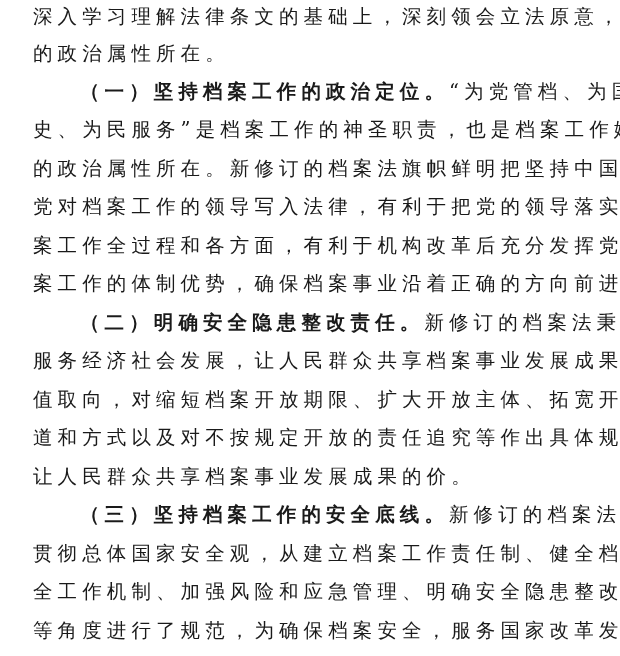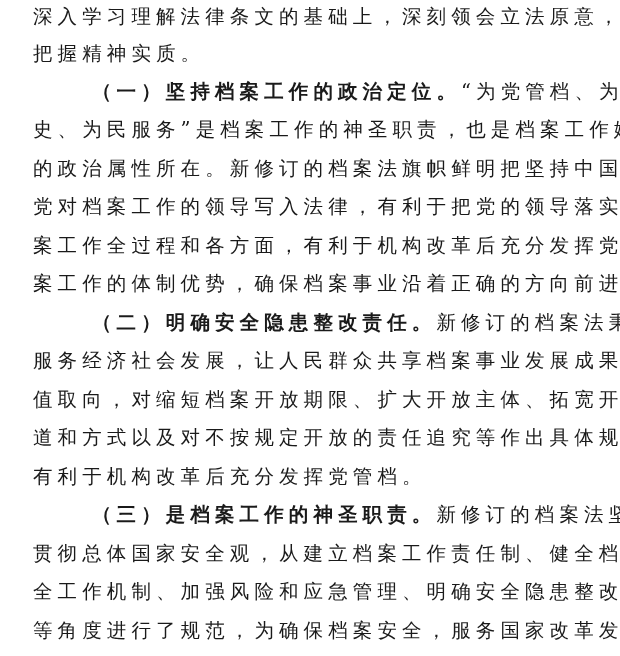--- a/index.html
+++ b/index.html
@@ -11,48 +11,48 @@
   }
   .page { position:relative; width:620px; height:656px; }
   .line {
     position:absolute; left:33px; width:560px;
     height:38px; line-height:38px;
     font-size:19.5px;
     letter-spacing:5.1px;
     white-space:nowrap;
   }
   .indent { left:80px; }
-  .heading { font-weight:bold;margin-left:12px; }
+  .heading { font-weight:bold; }
 </style>
 </head>
 <body>
 
 <div class="page">
 
   <div class="line" style="top:-2px;">深入学习理解法律条文的基础上，深刻领会立法原意，准确</div>
-  <div class="line" style="top:35px;">把握精神实质。</div>
+  <div class="line" style="top:35px;">的政治属性所在。</div>
 
   <div class="line indent" style="top:73px;">
     <span class="heading">（一）坚持档案工作的政治定位。</span><span>“为党管档、为国守</span>
   </div>
   <div class="line" style="top:111px;">史、为民服务”是档案工作的神圣职责，也是档案工作姓党</div>
   <div class="line" style="top:150px;">的政治属性所在。新修订的档案法旗帜鲜明把坚持中国共产</div>
   <div class="line" style="top:188px;">党对档案工作的领导写入法律，有利于把党的领导落实到档</div>
   <div class="line" style="top:227px;">案工作全过程和各方面，有利于机构改革后充分发挥党管档</div>
   <div class="line" style="top:265px;">案工作的体制优势，确保档案事业沿着正确的方向前进。</div>
 
   <div class="line indent" style="top:304px;">
     <span class="heading">（二）明确安全隐患整改责任。</span><span>新修订的档案法秉持</span>
   </div>
   <div class="line" style="top:342px;">服务经济社会发展，让人民群众共享档案事业发展成果的价</div>
   <div class="line" style="top:381px;">值取向，对缩短档案开放期限、扩大开放主体、拓宽开放渠</div>
   <div class="line" style="top:419px;">道和方式以及对不按规定开放的责任追究等作出具体规定，</div>
-  <div class="line" style="top:458px;">有利于机构改革后充分发挥党管档。</div>
+  <div class="line" style="top:458px;">让人民群众共享档案事业发展成果的价。</div>
 
   <div class="line indent" style="top:496px;">
-    <span class="heading">（三）是档案工作的神圣职责。</span><span>新修订的档案法坚决</span>
+    <span class="heading">（三）坚持档案工作的安全底线。</span><span>新修订的档案法坚决</span>
   </div>
   <div class="line" style="top:535px;">贯彻总体国家安全观，从建立档案工作责任制、健全档案安</div>
   <div class="line" style="top:573px;">全工作机制、加强风险和应急管理、明确安全隐患整改责任</div>
   <div class="line" style="top:612px;">等角度进行了规范，为确保档案安全，服务国家改革发展稳</div>
   <div class="line" style="top:650px;">定的大局提供了更为系统性的制度安排。</div>
 
 </div>
 
 </body></html>

